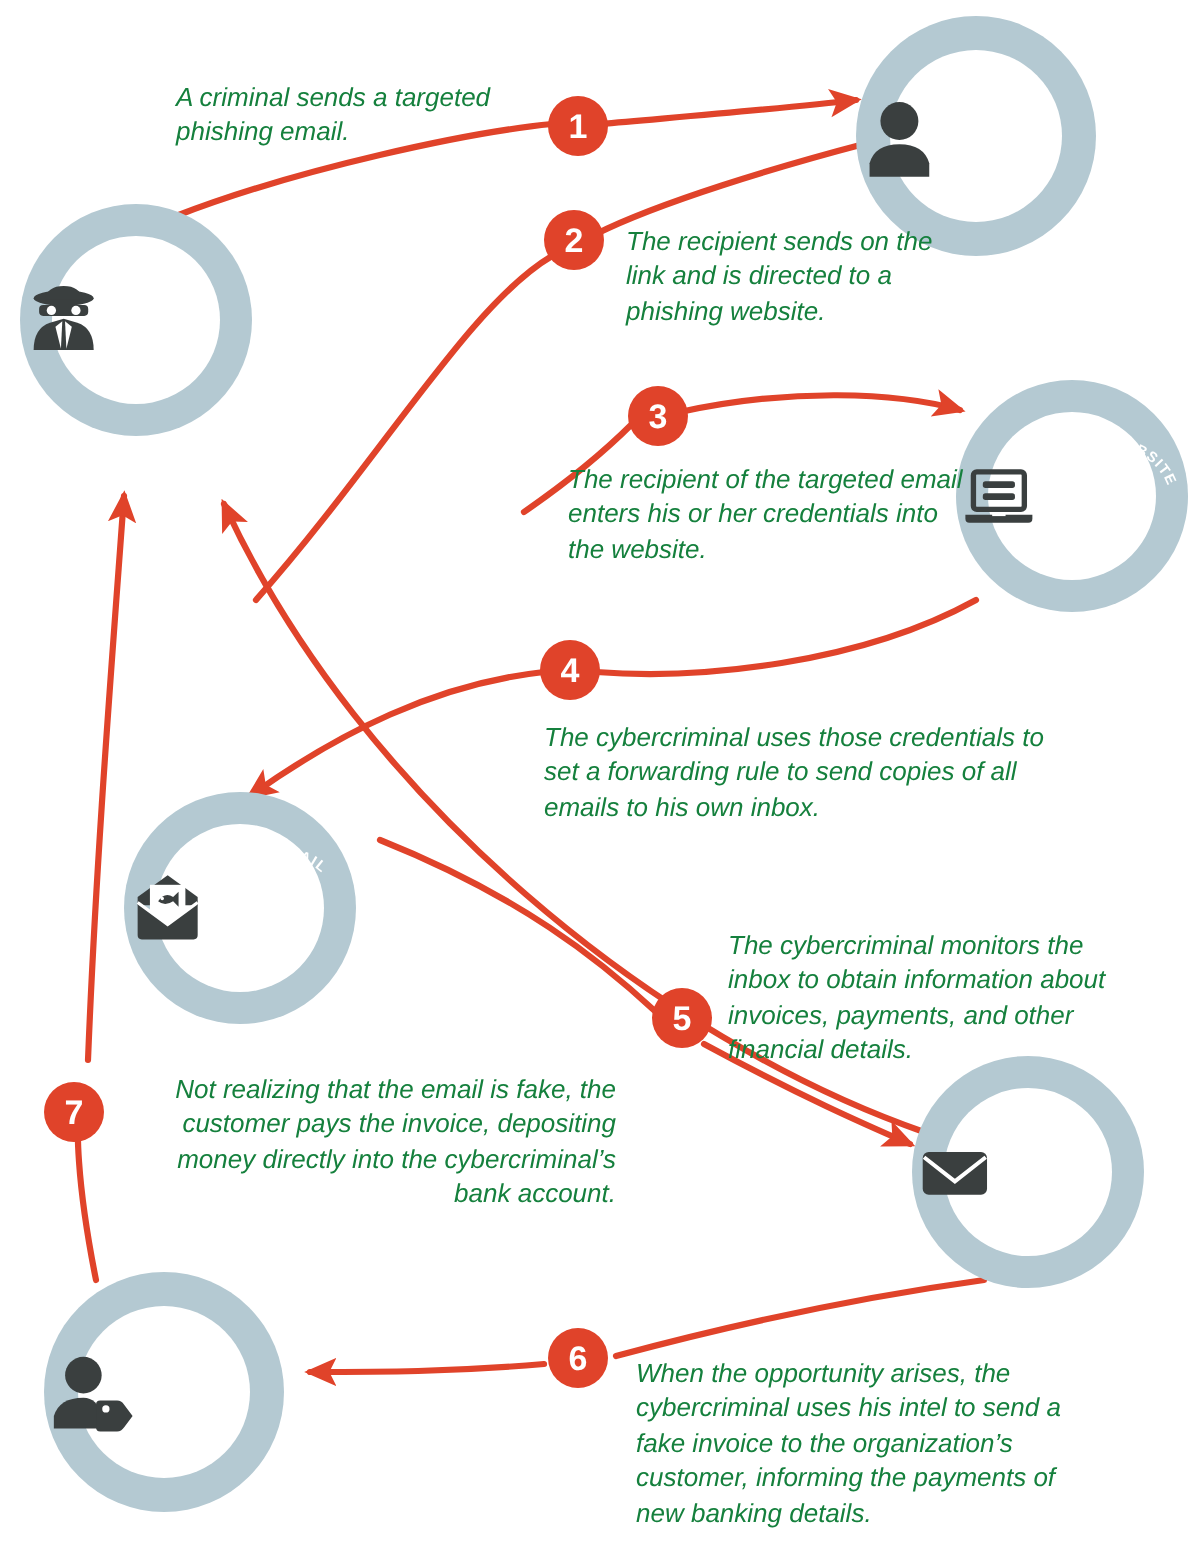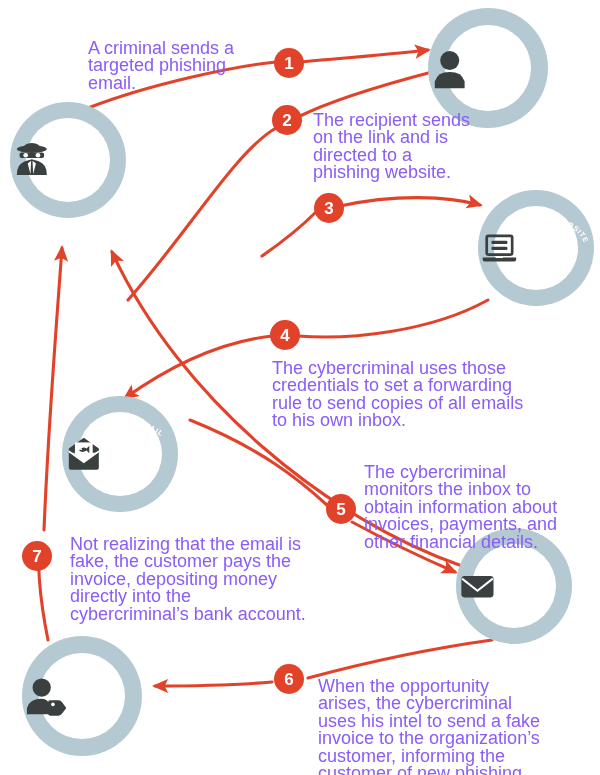--- a/index.html
+++ b/index.html
@@ -20,21 +20,21 @@
   .ringlabel text{fill:#ffffff;font-family:"Liberation Sans","DejaVu Sans",sans-serif;
                   font-weight:600;letter-spacing:1.1px;}
 
   
   .badge{position:absolute;width:30px;height:30px;border-radius:50%;
          background:#e0432a;color:#fff;z-index:6;
          display:flex;align-items:center;justify-content:center;
          font-size:17px;font-weight:700;line-height:1;}
 
   
-  .txt{position:absolute;color:#8b5cf6;font-size:18px;line-height:17.4px;z-index:5;}
+  .txt{position:absolute;color:#15803d;font-size:13px;line-height:17.4px;z-index:5;font-style:italic;}
 </style>
 </head>
 <body>
 
 <div id="stage">
 
   <svg id="arrows" viewBox="0 0 600 775">
     <defs>
       <marker id="ah" viewBox="0 0 10 10" refX="8.2" refY="5" markerWidth="5.2" markerHeight="5.2" orient="auto-start-reverse">
         <path d="M0,0.6 L10,5 L0,9.4 L2.2,5 Z" fill="#e0432a"></path>
@@ -171,22 +171,23 @@
   <div class="badge" style="left:314px;top:193px;">3</div>
   <div class="badge" style="left:270px;top:320px;">4</div>
   <div class="badge" style="left:326px;top:494px;">5</div>
   <div class="badge" style="left:274px;top:664px;">6</div>
   <div class="badge" style="left:22px;top:541px;">7</div>
 
   <div class="txt" style="left:88px;top:40px;width:190px;">A criminal sends a targeted phishing email.</div>
 
   <div class="txt" style="left:313px;top:112px;width:160px;">The recipient sends on the link and is directed to a phishing website.</div>
 
+  <div class="txt" style="left:284px;top:231px;width:200px;">The recipient of the targeted email enters his or her credentials into the website.</div>
 
   <div class="txt" style="left:272px;top:360px;width:262px;">The cybercriminal uses those credentials to set a forwarding rule to send copies of all emails to his own inbox.</div>
 
   <div class="txt" style="left:364px;top:464px;width:200px;">The cybercriminal monitors the inbox to obtain information about invoices, payments, and other financial details.</div>
 
-  <div class="txt" style="left:318px;top:678px;width:228px;">When the opportunity arises, the cybercriminal uses his intel to send a fake invoice to the organization’s customer, informing the customer of new phishing details.</div>
+  <div class="txt" style="left:318px;top:678px;width:228px;">When the opportunity arises, the cybercriminal uses his intel to send a fake invoice to the organization’s customer, informing the payments of new banking details.</div>
 
-  <div class="txt" style="left:70px;top:536px;width:238px;">Not realizing that the email is fake, the customer pays the invoice, depositing money directly into the cybercriminal’s bank account.</div>
+  <div class="txt" style="left:70px;top:536px;width:238px;text-align:right;">Not realizing that the email is fake, the customer pays the invoice, depositing money directly into the cybercriminal’s bank account.</div>
 
 </div>
 
 </body></html>

